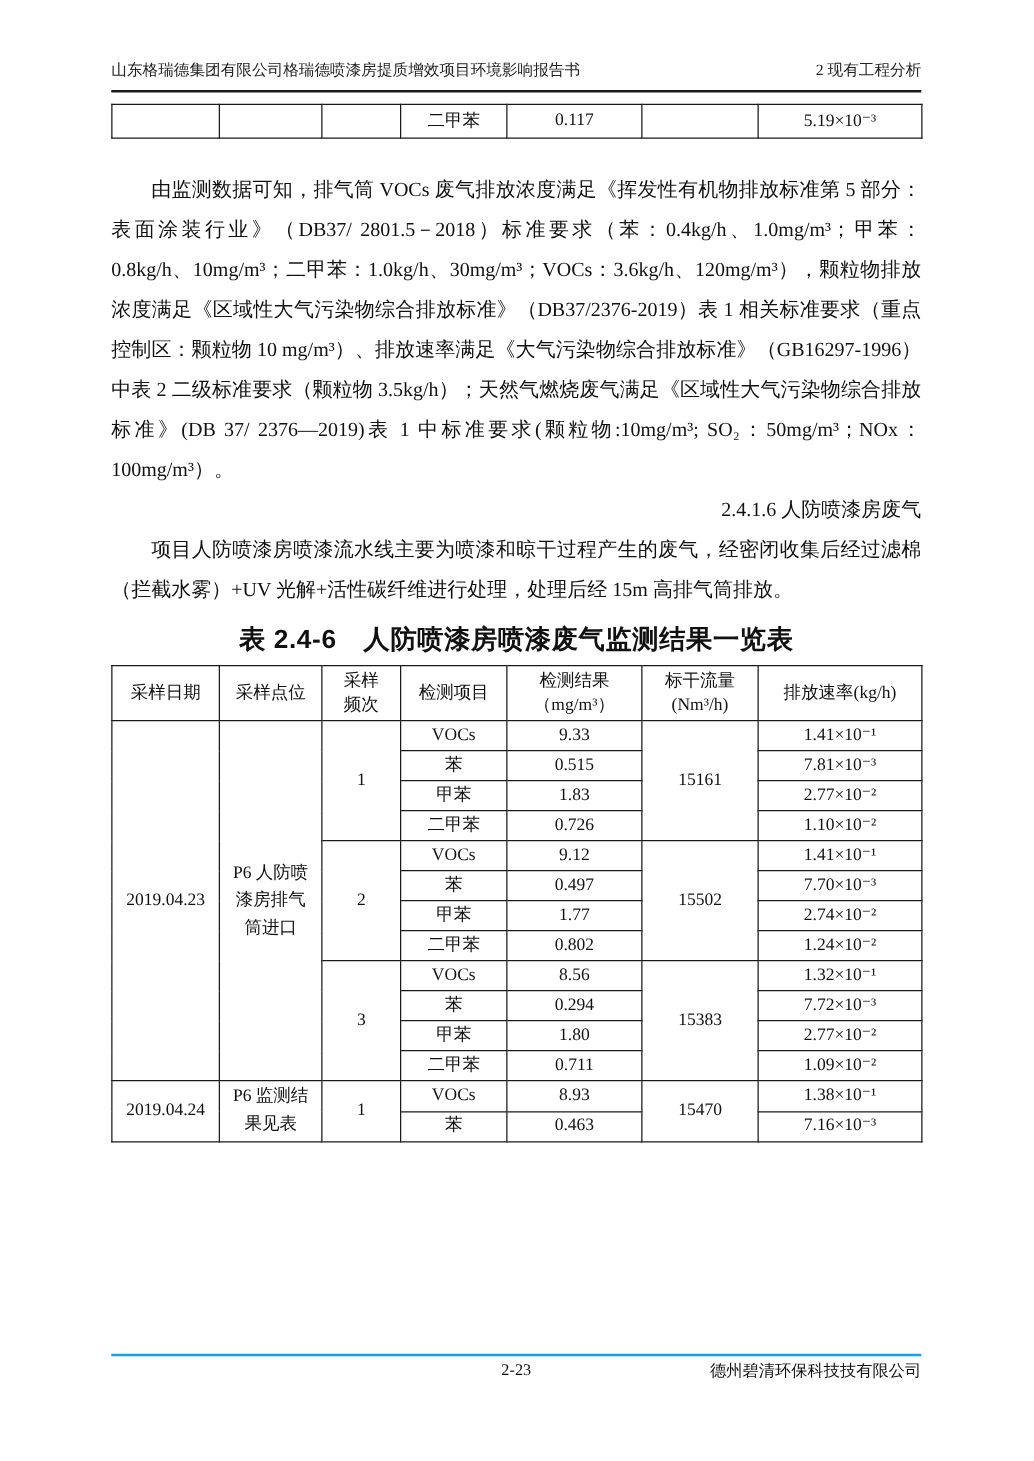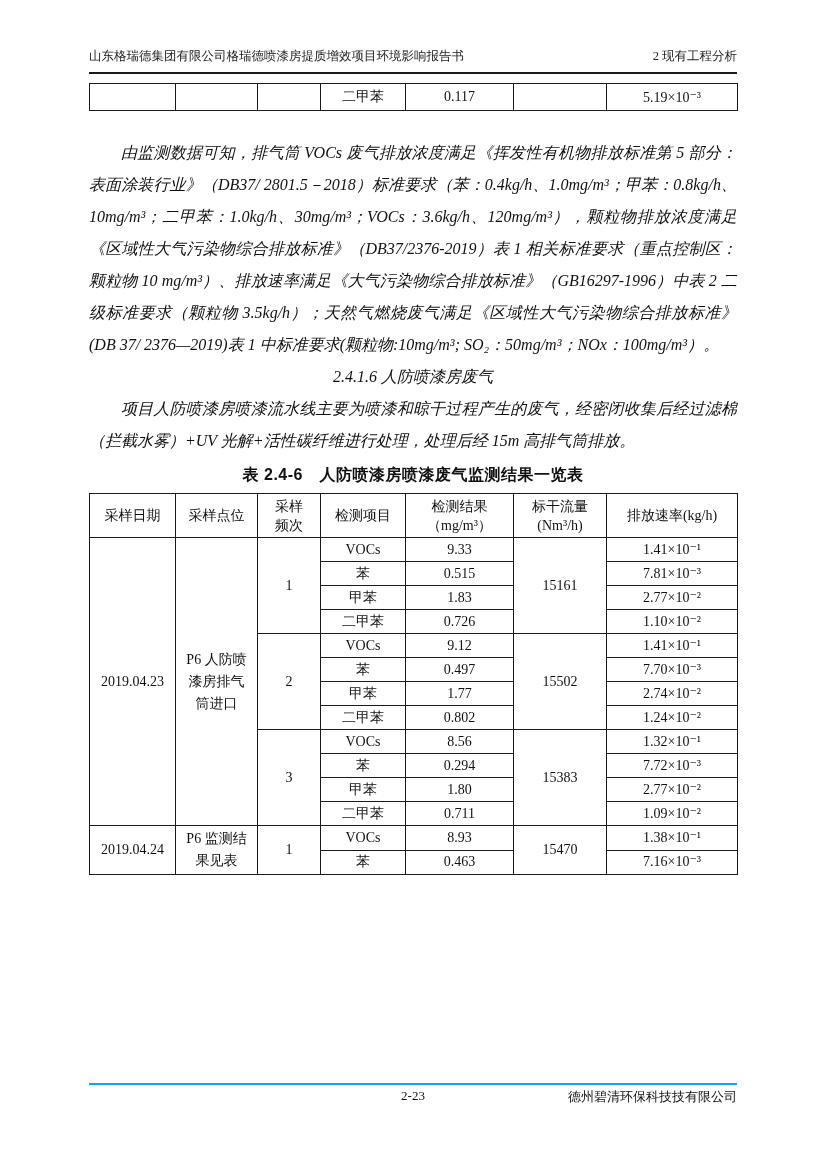--- a/index.html
+++ b/index.html
@@ -58,35 +58,34 @@
     font-size: 15.5px;
     line-height: 30px;
     padding: 3px 9px 5px 9px;
   }
   
   .body-text {
     margin-top: 26px;
     font-size: 16px;
     line-height: 32px;
     text-align: justify;
-    font-style: italic;
   }
   .body-text p.indent { text-indent: 2em; }
   .section-heading {
     font-size: 16px;
     line-height: 32px;
-    text-align: center;
+    text-align: right;
   }
   
   .table-caption {
     margin: 8px 0 7px 0;
     text-align: center;
     font-family: "Liberation Sans", "DejaVu Sans", sans-serif;
     font-weight: bold;
-    font-size: 16px;
+    font-size: 21px;
     letter-spacing: 0.5px;
     color: #111;
   }
   
   .monitor-table th {
     height: 44px;
     white-space: pre-line;
     line-height: 19px;
     font-size: 14px;
   }

